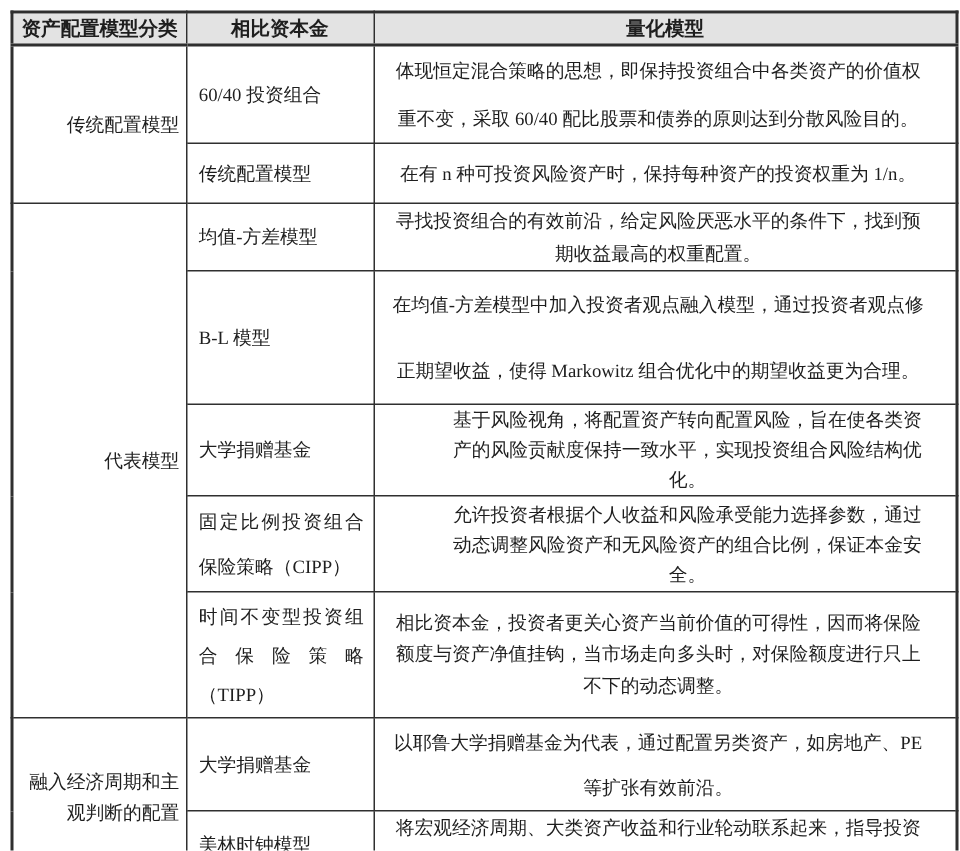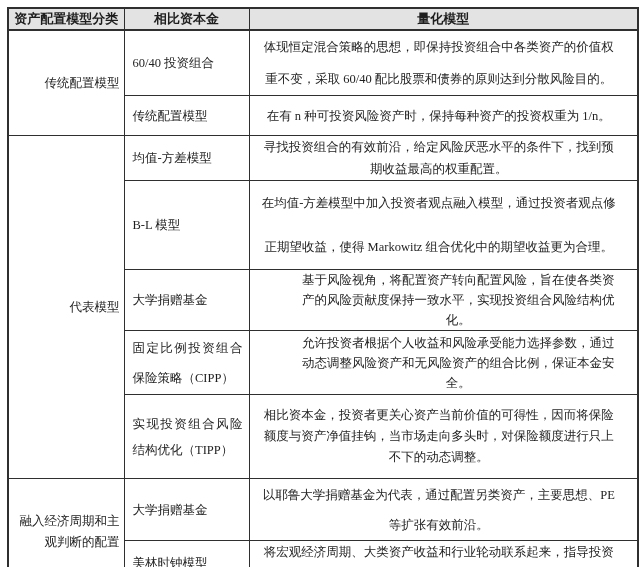--- a/index.html
+++ b/index.html
@@ -105,27 +105,27 @@
       </tr>
       <tr class="r5">
         <td class="model">大学捐赠基金</td>
         <td class="idea lh20">基于风险视角，将配置资产转向配置风险，旨在使各类资产的风险贡献度保持一致水平，实现投资组合风险结构优化。</td>
       </tr>
       <tr class="r6">
         <td class="model">固定比例投资组合保险策略（CIPP）</td>
         <td class="idea lh20">允许投资者根据个人收益和风险承受能力选择参数，通过动态调整风险资产和无风险资产的组合比例，保证本金安全。</td>
       </tr>
       <tr class="r7">
-        <td class="model lh26">实现投资组合风险结构优化（TIPP）</td>
+        <td class="model lh26">时间不变型投资组合保险策略（TIPP）</td>
         <td class="idea lh21">相比资本金，投资者更关心资产当前价值的可得性，因而将保险额度与资产净值挂钩，当市场走向多头时，对保险额度进行只上不下的动态调整。</td>
       </tr>
       <tr class="r8">
         <td class="cat" rowspan="2">融入经济周期和主观判断的配置</td>
         <td class="model">大学捐赠基金</td>
-        <td class="idea lh30">以耶鲁大学捐赠基金为代表，通过配置另类资产，主要思想、PE 等扩张有效前沿。</td>
+        <td class="idea lh30">以耶鲁大学捐赠基金为代表，通过配置另类资产，如房地产、PE 等扩张有效前沿。</td>
       </tr>
       <tr class="r9">
         <td class="model">美林时钟模型</td>
         <td class="idea">将宏观经济周期、大类资产收益和行业轮动联系起来，指导投资者识别经济中的重要拐点，在不同经济周期中进行资产配置。</td>
       </tr>
     </tbody>
   </table>
 </div>
 
 </body></html>

